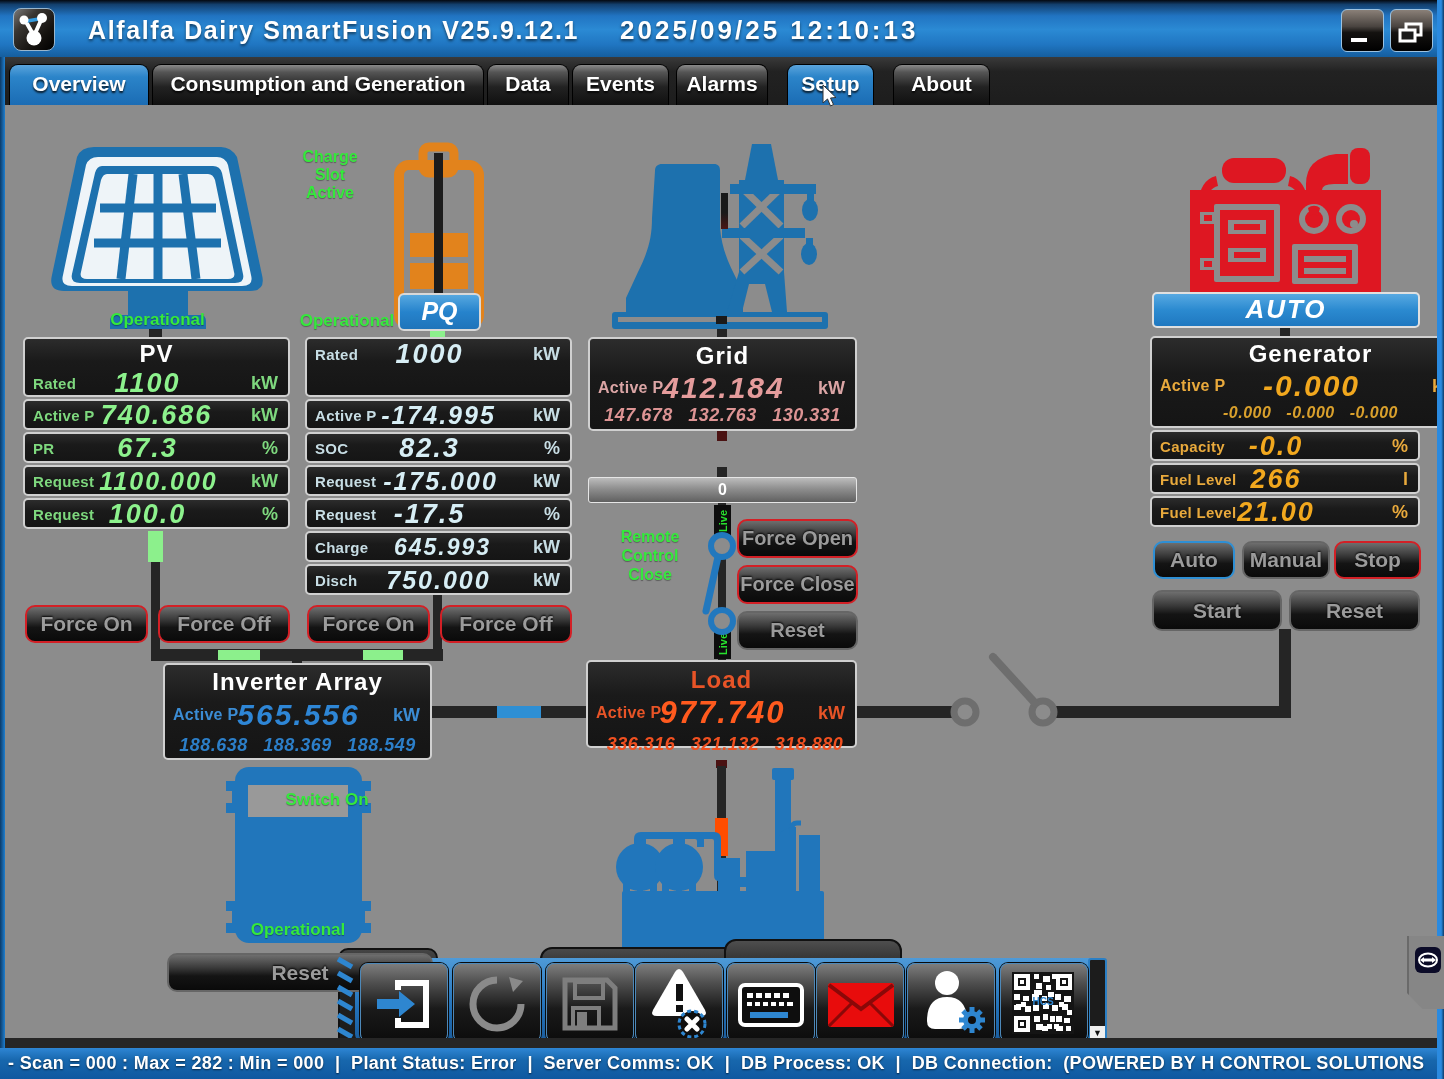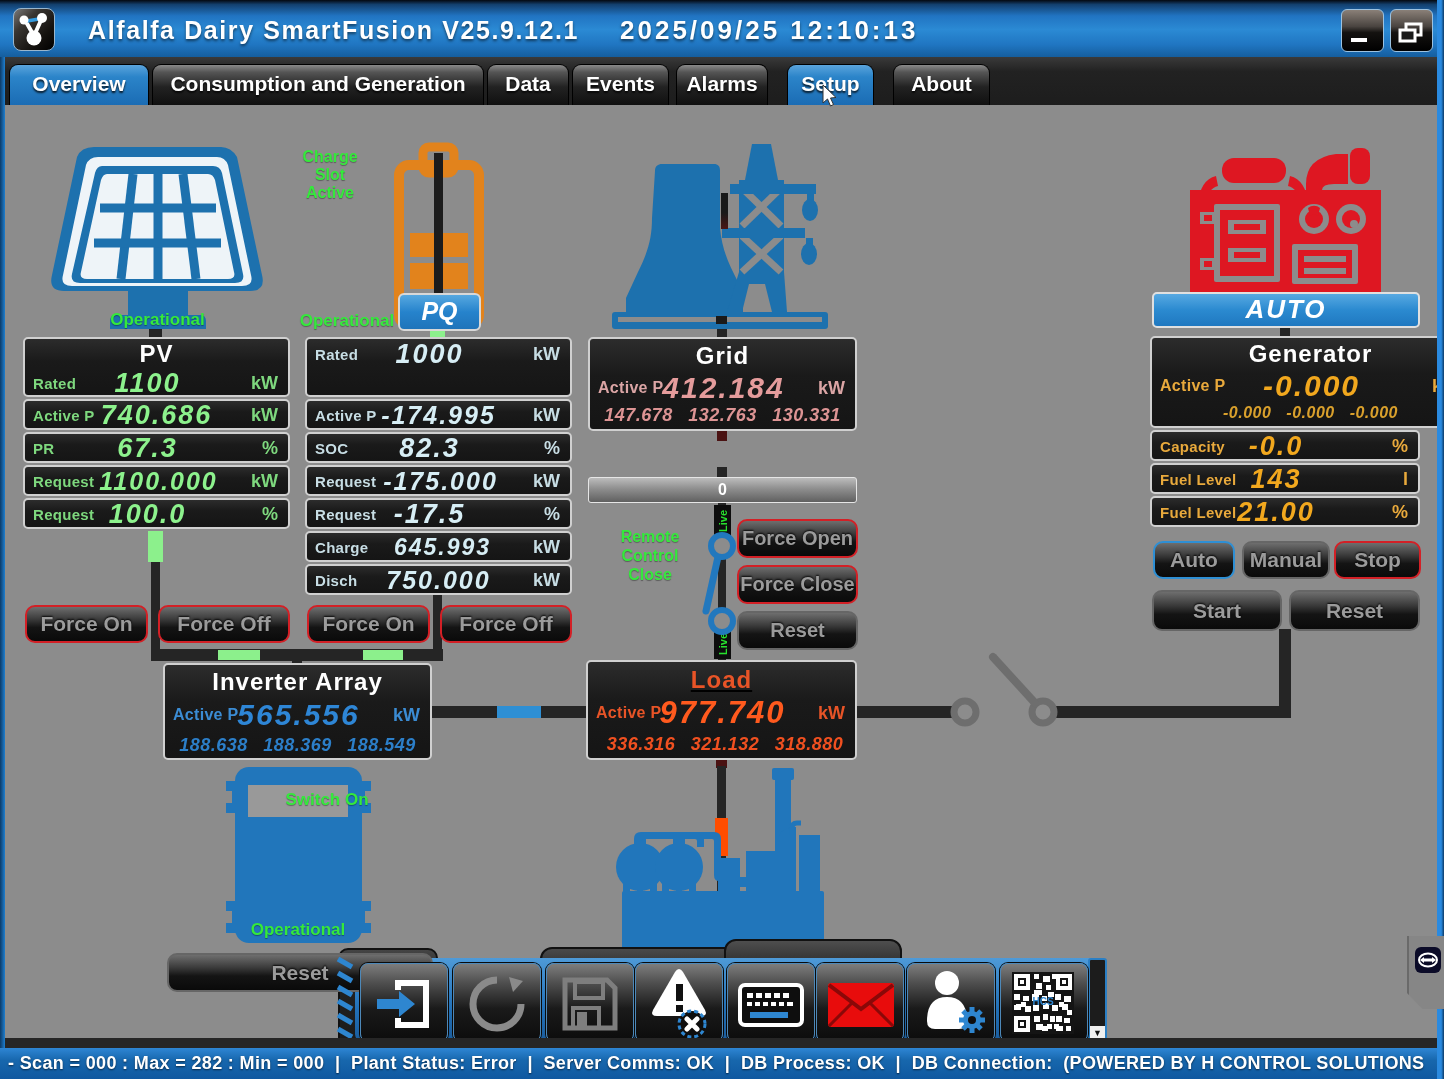--- a/index.html
+++ b/index.html
@@ -201,21 +201,21 @@
     <span class="un" style="color:#dba5a5;">kW</span>
   </div>
   <div class="ph" style="color:#dd9494; top:66px;">147.678 132.763 130.331</div>
 </div>
 <div style="position:absolute; left:588px; top:477px; width:269px; height:26px; background:linear-gradient(#bcbcbc,#8e8e8e 45%,#606060); border:1px solid #e6e6e6; border-radius:3px; color:#fff; font-weight:bold; font-size:16px; text-align:center; line-height:23px; z-index:5;">0</div>
 <div class="grn" style="position:absolute; left:600px; top:527px; width:100px; text-align:center; font-size:16px; line-height:19px; z-index:6;">Remote<br>Control<br>Close</div>
 <div class="btn red" style="left:737px; top:519px; width:121px; height:39px; line-height:35px; font-size:20px;">Force Open</div>
 <div class="btn red" style="left:737px; top:565px; width:121px; height:39px; line-height:35px; font-size:20px;">Force Close</div>
 <div class="btn" style="left:737px; top:611px; width:121px; height:39px; line-height:35px; font-size:20px;">Reset</div>
 
-<div class="box" style="left:586px; top:660px; width:271px; height:100px;text-decoration:underline;">
+<div class="box" style="left:586px; top:660px; width:271px; height:88px;">
   <div class="ttl" style="margin-top:4px; color:#e85427;">Load</div>
   <div class="r" style="height:38px;">
     <span class="lb" style="color:#e85427; font-size:16px;">Active P</span>
     <span class="val" style="color:#ff5a1e; left:60px; right:58px; font-size:31px;">977.740</span>
     <span class="un" style="color:#e85427;">kW</span>
   </div>
   <div class="ph" style="color:#f05020; top:72px;padding-left:7px;">336.316 321.132 318.880</div>
 </div>
 
 <div class="box" style="left:163px; top:663px; width:269px; height:97px;">
@@ -240,21 +240,21 @@
   </div>
   <div class="ph" style="color:#d9a02c; top:66px; font-size:16px;">-0.000 -0.000 -0.000</div>
 </div>
 <div class="box r" style="left:1150px; top:430px; width:270px; height:31px;">
   <span class="lb" style="color:#e8a93c;">Capacity</span>
   <span class="val" style="color:#f2a81e;">-0.0</span>
   <span class="un" style="color:#e8a93c;">%</span>
 </div>
 <div class="box r" style="left:1150px; top:463px; width:270px; height:31px;">
   <span class="lb" style="color:#e8a93c;">Fuel Level</span>
-  <span class="val" style="color:#f2a81e;">143</span>
+  <span class="val" style="color:#f2a81e;">266</span>
   <span class="un" style="color:#e8a93c;">l</span>
 </div>
 <div class="box r" style="left:1150px; top:496px; width:270px; height:31px;">
   <span class="lb" style="color:#e8a93c;">Fuel Level</span>
   <span class="val" style="color:#f2a81e;">21.00</span>
   <span class="un" style="color:#e8a93c;">%</span>
 </div>
 <div class="btn blue" style="left:1153px; top:541px; width:82px; height:38px; line-height:34px;">Auto</div>
 <div class="btn" style="left:1242px; top:541px; width:88px; height:38px; line-height:34px;">Manual</div>
 <div class="btn red" style="left:1334px; top:541px; width:87px; height:38px; line-height:34px;">Stop</div>

